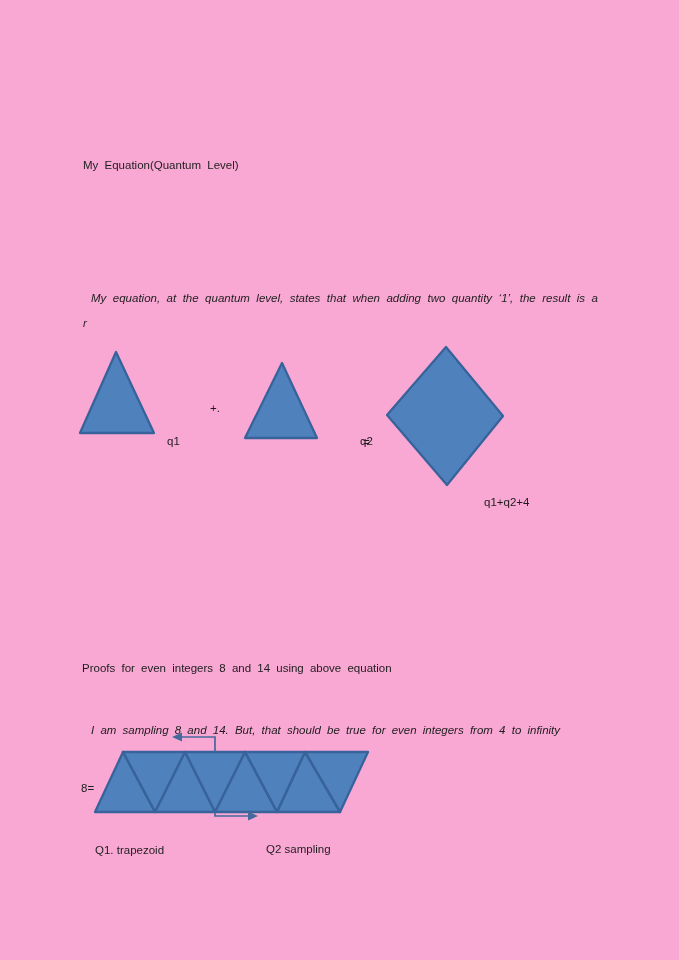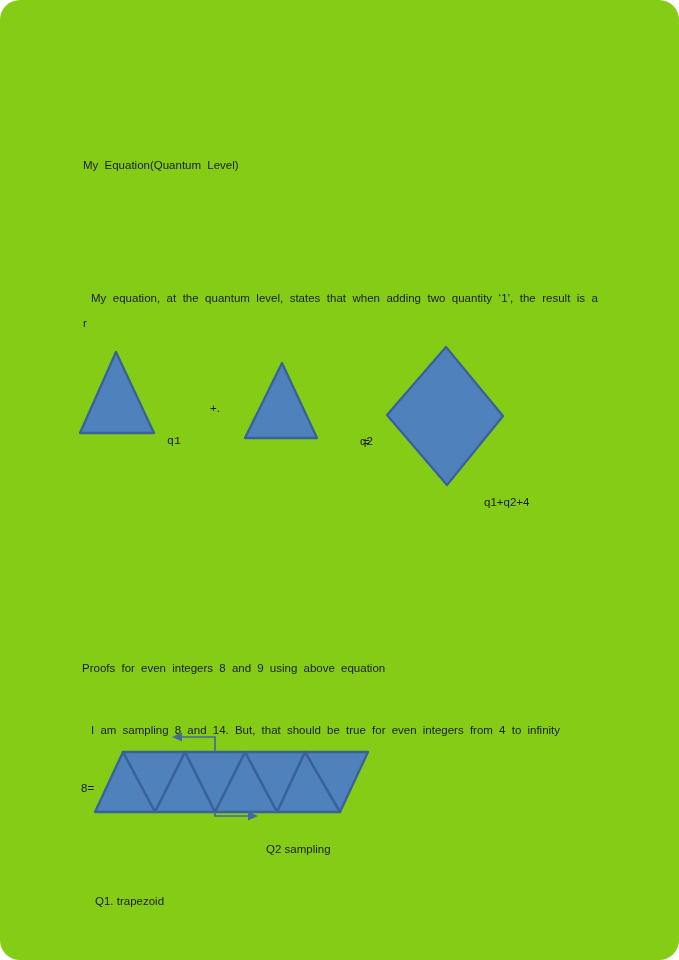--- a/index.html
+++ b/index.html
@@ -1,38 +1,37 @@
 <!DOCTYPE html>
 <html style="--shape-fill: #4f81bd; --shape-border: #38639a; --arrow: #44699c; --text: #1d1d1d;"><head>
 <meta charset="utf-8">
 <style>
   html, body { margin: 0; padding: 0; background: #ffffff; }
   .page {
     position: relative;
     width: 679px;
     height: 960px;
-    background: #84cc16;
+    background: #f9a8d4;
     font-family: "Liberation Sans", "DejaVu Sans", sans-serif;
     color: var(--text, #1d1d1d);
     overflow: hidden;
-    border-radius: 20px;
   }
   .abs { position: absolute; }
   .title {
     left: 83px; top: 157px;
     font-size: 11.5px; line-height: 16px; font-weight: normal;
     word-spacing: 3px; margin: 0;
   }
   .para {
     width: 515px;
     font-size: 11.5px; line-height: 25px;
     word-spacing: 3px;
   }
   .para .jline { text-align: justify; text-align-last: justify; }
-  .indent { text-indent: 8px; }
+  .indent { text-indent: 8px; font-style: italic; }
   .lbl {
     position: absolute;
     font-size: 11.5px; line-height: 16px;
     white-space: nowrap;
   }
   svg { position: absolute; display: block; overflow: visible; }
   .shape {
     fill: var(--shape-fill, #4f81bd);
     stroke: var(--shape-border, #38639a);
     stroke-width: 2.3;
@@ -66,33 +65,33 @@
   <svg style="left:77px; top:347px;" width="80" height="90" viewBox="0 0 80 90">
     <polygon class="shape" points="39,5 3,86 77,86"></polygon>
   </svg>
 
   <div class="lbl" style="left:210px; top:400px;">+.</div>
 
   <svg style="left:241px; top:357px;" width="80" height="85" viewBox="0 0 80 85">
     <polygon class="shape" points="41,6 4,81 76,81"></polygon>
   </svg>
 
-  <div class="lbl" style="left:167px; top:433px;font-family:Liberation Mono, monospace;">q1</div>
+  <div class="lbl" style="left:167px; top:433px;">q1</div>
   <div class="lbl" style="left:328px; top:433px;margin-left:32px;">q2</div>
   <div class="lbl" style="left:363px; top:434px;">=</div>
 
   <svg style="left:384px; top:344px;" width="122" height="145" viewBox="0 0 122 145">
     <polygon class="shape" points="62,3 119,72 63,141 3,71"></polygon>
   </svg>
 
   <div class="lbl" style="left:484px; top:494px;">q1+q2+4</div>
 
 
   <div class="abs para" style="left:82px; top:656px;">
-    <div>Proofs for even integers 8 and 9 using above equation</div>
+    <div>Proofs for even integers 8 and 14 using above equation</div>
   </div>
 
   <div class="abs para indent" style="left:83px; top:718px;">
     <div class="indent">I am sampling 8 and 14. But, that should be true for even integers from 4 to infinity</div>
   </div>
 
   <div class="lbl" style="left:81px; top:780px;">8=</div>
 
   <svg style="left:88px; top:727px;" width="290" height="96" viewBox="0 0 290 96">
     <polygon class="shape" points="35,25 280,25 252,85 7,85"></polygon>
@@ -102,16 +101,16 @@
       <polyline class="connector" points="127,25 127,10 93,10"></polyline>
       <polygon class="arrowhead" points="84,10 94,5.5 94,14.5"></polygon>
     </g>
 
     <g>
       <polyline class="connector" points="127,85 127,89 161,89"></polyline>
       <polygon class="arrowhead" points="170,89 160,84.5 160,93.5"></polygon>
     </g>
   </svg>
 
-  <div class="lbl" style="left:95px; top:893px;">Q1. trapezoid</div>
+  <div class="lbl" style="left:95px; top:842px;">Q1. trapezoid</div>
   <div class="lbl" style="left:266px; top:841px;">Q2 sampling</div>
 
 </div>
 
 </body></html>

